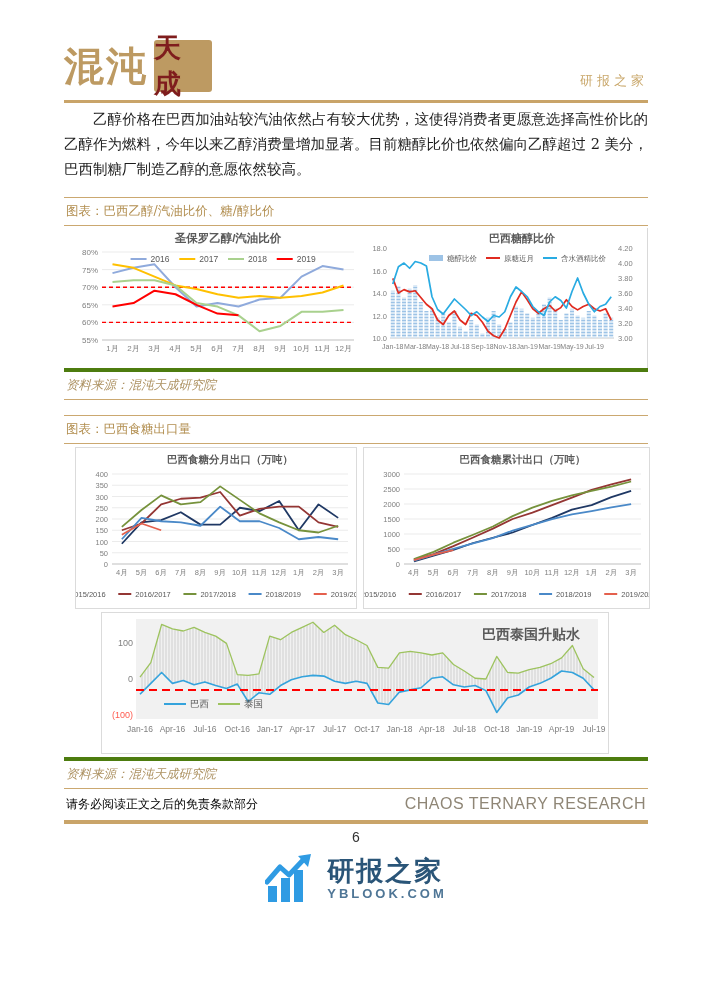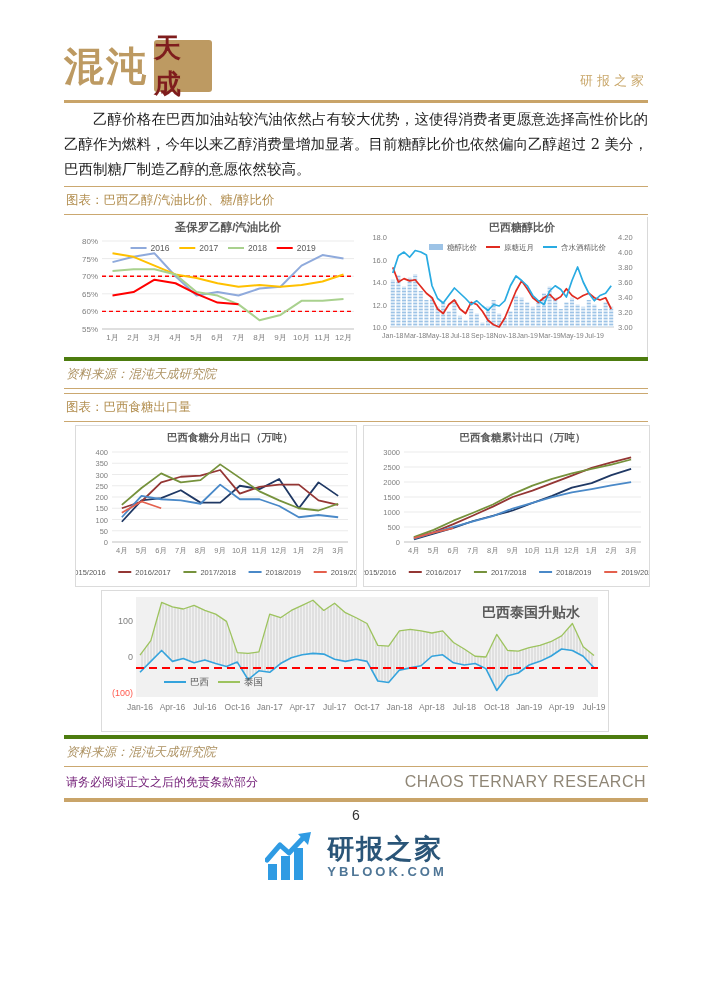--- a/index.html
+++ b/index.html
@@ -15,32 +15,32 @@
   .logo { display:flex; align-items:flex-end; gap:6px; }
   .logo-script { color:#BD9A62; font-size:40px; line-height:52px; font-weight:bold; letter-spacing:2px; }
   .logo-seal { display:flex; align-items:center; justify-content:center; width:58px; height:52px; background:#BD9A62; color:#7f1d1d; font-size:27px; font-weight:bold; letter-spacing:3px; border-radius:3px; }
   .report-type { position:absolute; right:0; bottom:10px; color:#C9A76A; font-size:13px; letter-spacing:4px; font-family:"Liberation Sans", sans-serif; }
   .header-rule { height:3px; background:#C9A469; }
 
   
   .para { margin-top:4px; font-size:14.5px; line-height:25px; color:#1c1c1c; text-align:justify; text-indent:2em; }
 
   
-  .figbar { margin-top:4px; border-top:1px solid #CBA870; border-bottom:1px solid #CBA870; padding:5px 2px; color:#B28E4F; font-size:12.5px; }
+  .figbar { margin-top:15px; border-top:1px solid #CBA870; border-bottom:1px solid #CBA870; padding:5px 2px; color:#B28E4F; font-size:12.5px; }
   .srcbar { border-top:4px solid #4d7c0f; border-bottom:1px solid #CBA870; padding:5px 2px; color:#AD9262; font-size:12.5px; font-style:italic; }
 
   .chart-row1 { display:flex; height:140px; border-right:1px solid #D9D9D9; margin-top:2px; }
   .chart-row2 { display:flex; gap:6px; padding-left:11px; margin-top:3px; margin-bottom:3px; }
   .chart-box { border:1px solid #DBDBDB; background:#fff; }
   .chart-row3 { margin-top:3px; margin-bottom:3px; margin-left:37px; }
   .box3 { width:508px; height:142px; }
 
   
   .footer-row { display:flex; justify-content:space-between; align-items:center; padding:6px 2px 7px 2px; }
-  .footer-disclaimer { color:#701a75; font-size:12px; }
+  .footer-disclaimer { color:#000000; font-size:12px; }
   .footer-brand { color:#8F8676; font-size:16px; font-family:"Liberation Sans", sans-serif; letter-spacing:0.5px; }
   .footer-rule { height:4px; background:#C9A469; }
   .page-number { text-align:center; margin-top:5px; font-size:14px; color:#333; font-family:"Liberation Sans", sans-serif; }
 
   
   .watermark { display:flex; justify-content:center; align-items:center; gap:10px; margin-top:9px; }
   .wm-text .wm-title { color:#2A5578; font-size:27px; font-weight:bold; font-family:"Liberation Sans", sans-serif; line-height:28px; letter-spacing:2px; }
   .wm-text .wm-site { color:#4F7696; font-size:13px; font-weight:bold; font-family:"Liberation Sans", sans-serif; letter-spacing:3px; margin-top:1px; }
 </style>
 </head>

